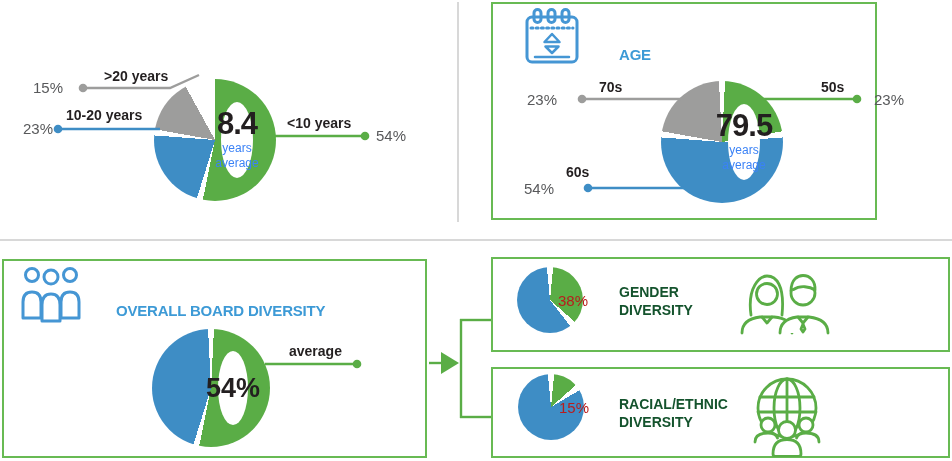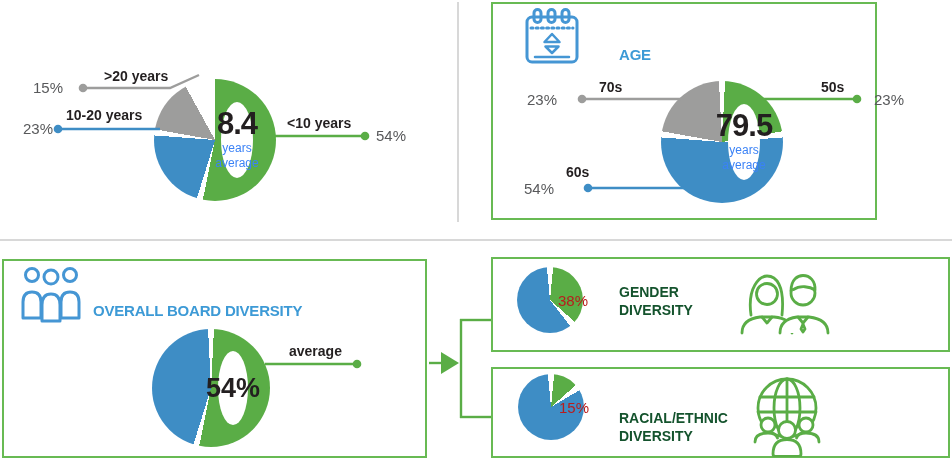--- a/index.html
+++ b/index.html
@@ -84,21 +84,21 @@
 
   <div class="panel p-overall">
     <svg class="icon" style="left:16px;top:4px;" width="62" height="58" viewBox="0 0 62 58" fill="#fff" stroke="#4596D4" stroke-width="3" stroke-linecap="round" stroke-linejoin="round">
       <circle cx="12" cy="10" r="6.5"></circle>
       <path d="M3 53 V37 Q3 27 12 27 Q21 27 21 37 V53 Z"></path>
       <circle cx="50" cy="10" r="6.5"></circle>
       <path d="M41 53 V37 Q41 27 50 27 Q59 27 59 37 V53 Z"></path>
       <circle cx="31" cy="12" r="7"></circle>
       <path d="M22 56 V40 Q22 29 31 29 Q40 29 40 40 V56 Z"></path>
     </svg>
-    <div class="title-blue" style="left:89px;top:41px;">OVERALL BOARD DIVERSITY</div>
+    <div class="title-blue" style="left:112px;top:41px;">OVERALL BOARD DIVERSITY</div>
   </div>
   <div class="lbl" style="left:289px;top:343px;">average</div>
 
   <div class="donut" style="left: 152px; top: 329px; width: 118px; height: 118px; background: conic-gradient(rgb(255, 255, 255) 0.8%, rgb(90, 173, 70) 0.8%, rgb(90, 173, 70) 53.2%, rgb(255, 255, 255) 53.2%, rgb(255, 255, 255) 54.8%, rgb(62, 141, 197) 54.8%, rgb(62, 141, 197) 99.2%, rgb(255, 255, 255) 99.2%, rgb(255, 255, 255) 100%);">
     <div class="hole hole-md">
       <div class="big-md">54%</div>
     </div>
   </div>
 
   <div class="panel p-gender">
@@ -119,21 +119,21 @@
     </svg>
   </div>
 
   <div class="donut" style="left: 517px; top: 267px; width: 66px; height: 66px; background: conic-gradient(rgb(255, 255, 255) 1.5%, rgb(90, 173, 70) 1.5%, rgb(90, 173, 70) 36.5%, rgb(255, 255, 255) 36.5%, rgb(255, 255, 255) 39.5%, rgb(62, 141, 197) 39.5%, rgb(62, 141, 197) 98.5%, rgb(255, 255, 255) 98.5%, rgb(255, 255, 255) 100%);">
     <div class="hole hole-sm">
       <div class="big-sm">38%</div>
     </div>
   </div>
 
   <div class="panel p-racial">
-    <div class="green-title" style="left:126px;top:40px;">
+    <div class="green-title" style="left:126px;top:26px;">
       <div>RACIAL/ETHNIC</div>
       <div>DIVERSITY</div>
     </div>
     <svg class="icon" style="left:255px;top:6px;" width="78" height="82" viewBox="0 0 78 82" fill="none" stroke="#5AAD46" stroke-width="2.8" stroke-linecap="round" stroke-linejoin="round">
       <circle cx="39" cy="33" r="29"></circle>
       <ellipse cx="39" cy="33" rx="13" ry="29"></ellipse>
       <path d="M39 4 V62"></path>
       <path d="M12 22 H66"></path>
       <path d="M10 37 H68"></path>
       <circle cx="20" cy="50" r="7" fill="#fff"></circle>

